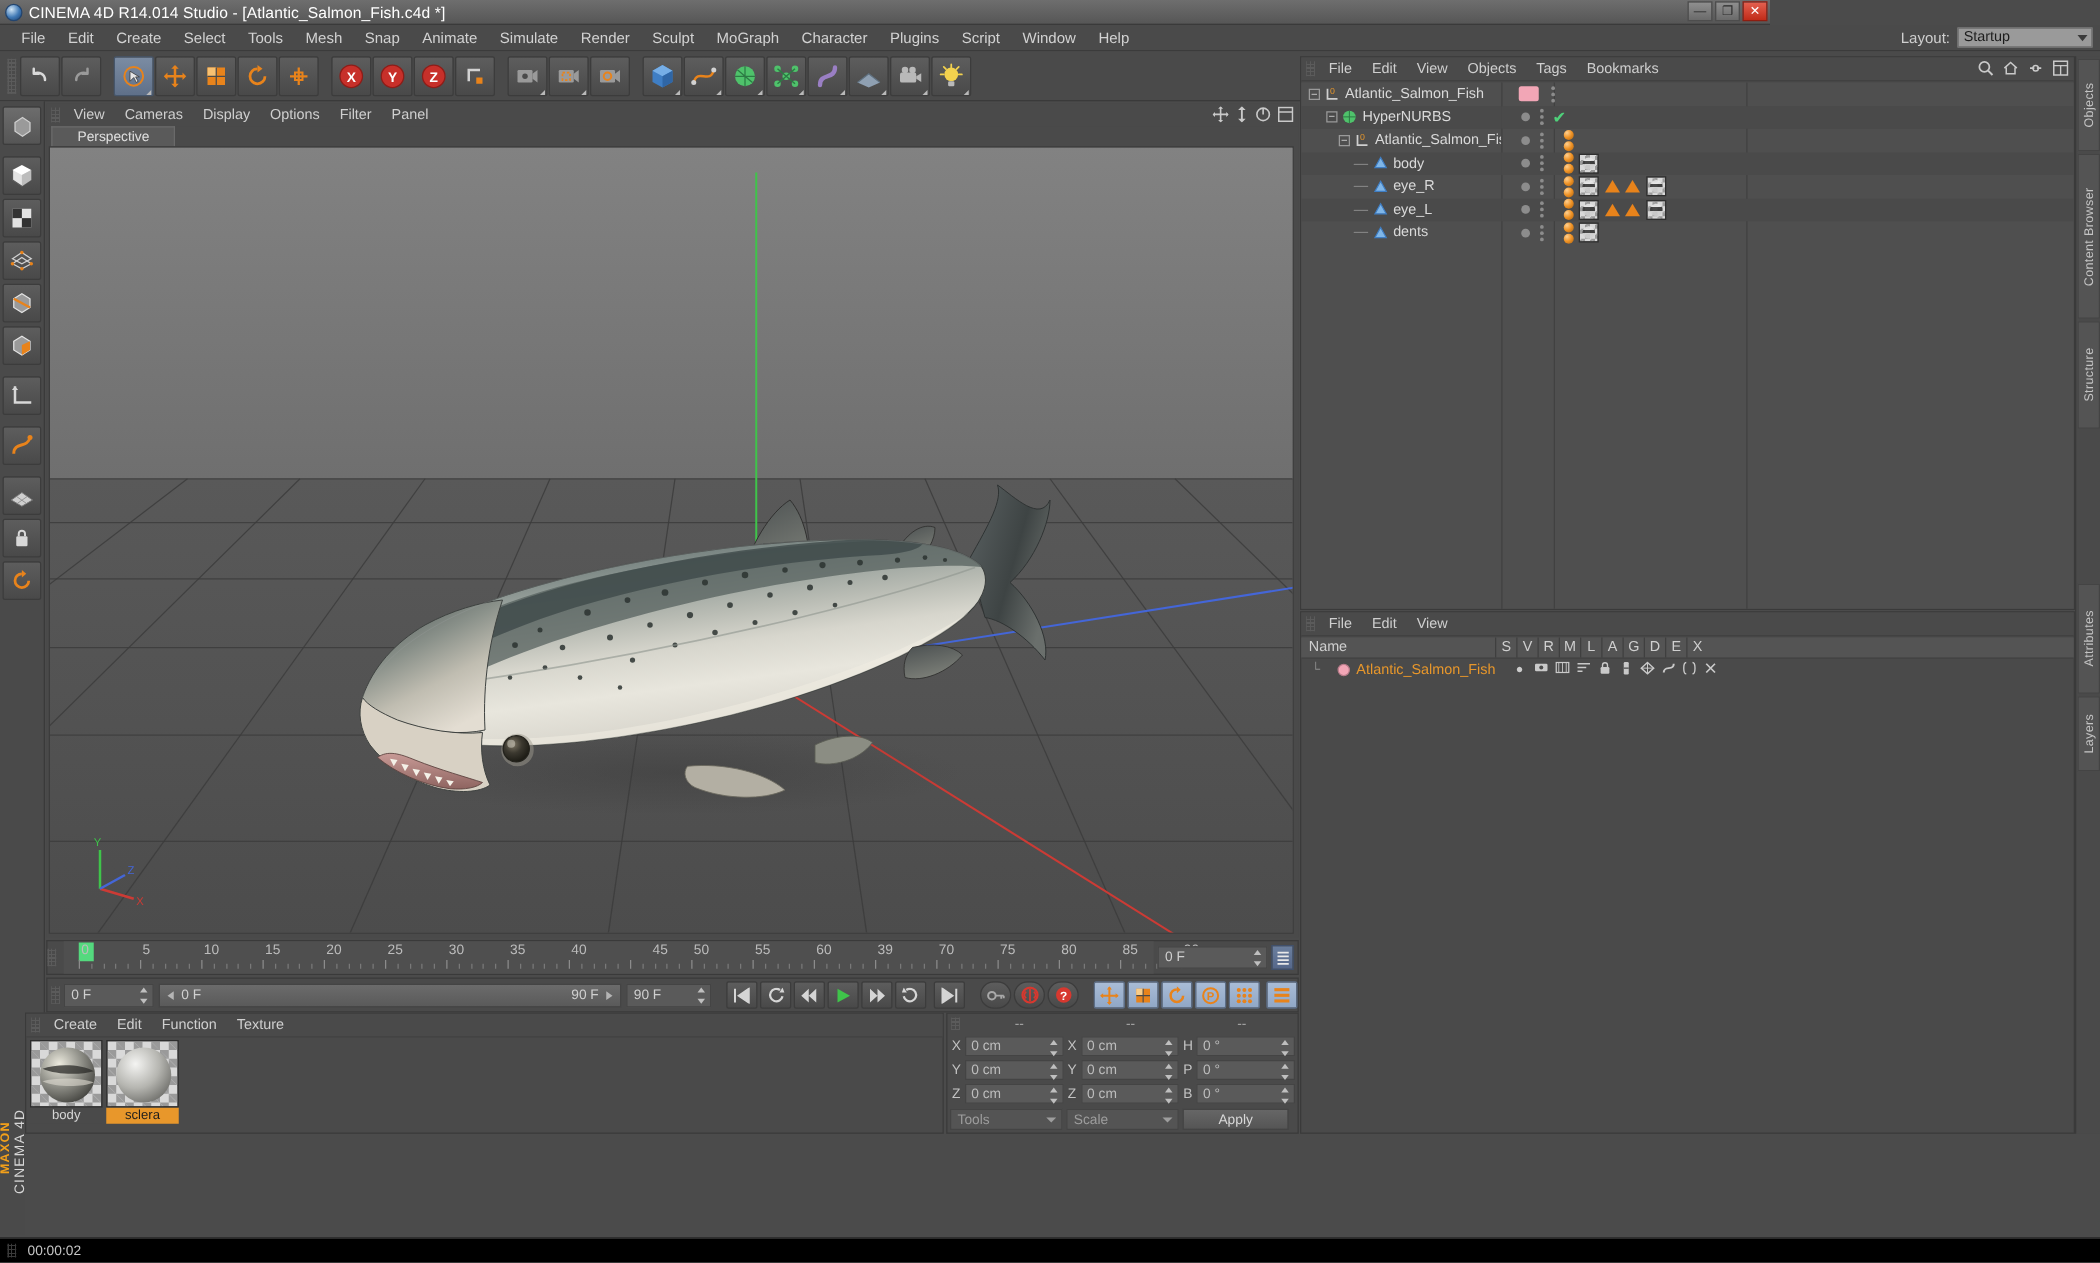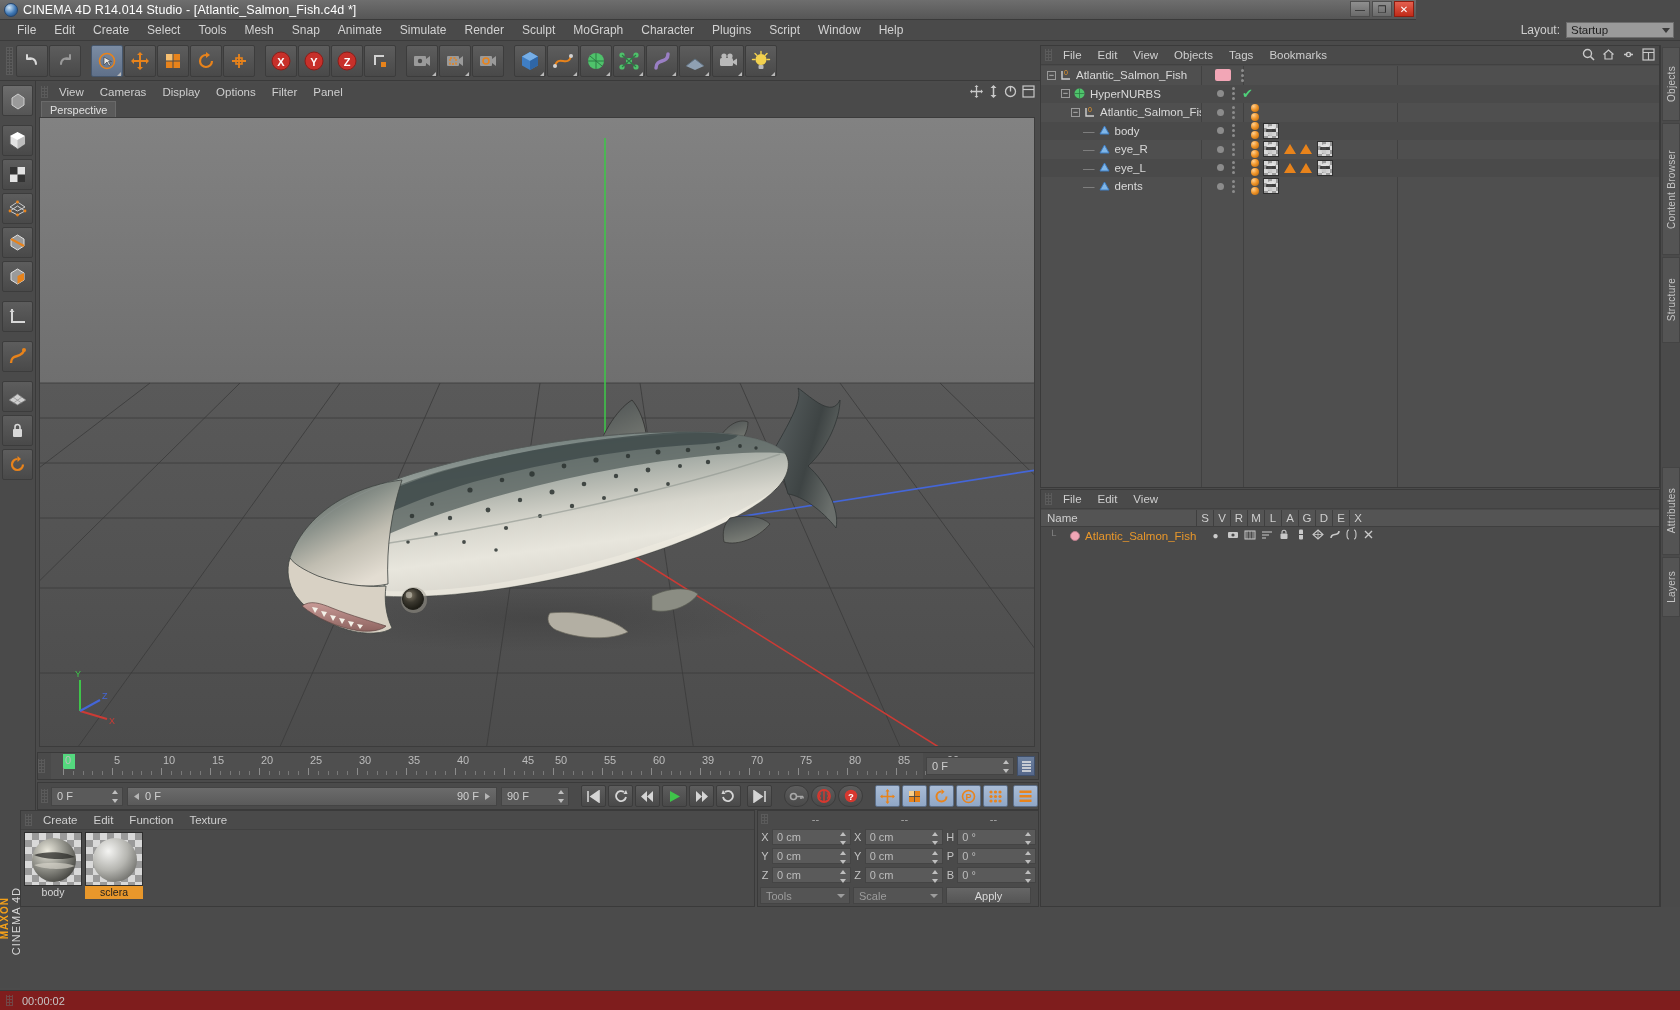--- a/index.html
+++ b/index.html
@@ -97,21 +97,21 @@
     background:#4a4a4a;
   }
   .vp-menubar {
     position:absolute; left:0; top:0; width:100%; height:18px;
     background:#4a4a4a; display:flex; align-items:center; padding-left:4px;
   }
   .vp-menubar .tgrip { height:12px; }
   .vp-menu { padding:1px 8px; font-size:11.5px; color:#cfcfcf; }
   .vp-icons { position:absolute; right:4px; top:2px; display:flex; gap:5px; align-items:center; }
   .vp-tab {
-    position:absolute; left:4px; top:18px; height:16px; padding:0 8px;
+    position:absolute; left:4px; top:18px; height:16px; padding:0 20px;
     background:#5a5a5a; border:1px solid #6a6a6a; border-bottom:none;
     font-size:11px; color:#e0e0e0; display:flex; align-items:center;
   }
   .viewport {
     position:absolute; left:2px; top:34px; width:996px; height:630px;
     background:linear-gradient(#7d7d7d 0%,#6e6e6e 42%,#5a5a5a 42.2%,#4e4e4e 100%);
     overflow:hidden; border:1px solid #3c3c3c;
   }
   .vp-svg { position:absolute; left:0; top:0; }
   .axis-gizmo { position:absolute; left:22px; bottom:20px; width:60px; height:60px; }
@@ -248,21 +248,21 @@
     display:flex; align-items:center; padding-left:4px; position:relative; }
   .cm-bot { display:flex; align-items:center; gap:3px; padding:2px; }
   .cm-sel { width:90px; height:17px; background:#545454; border:1px solid #444; font-size:11px; color:#9d9d9d;
     display:flex; align-items:center; padding-left:5px; position:relative; }
   .cm-apply { width:85px; height:17px; background:linear-gradient(#666,#555); border:1px solid #444;
     font-size:11px; color:#d8d8d8; display:flex; align-items:center; justify-content:center; }
 
   
   .statusbar {
     position:absolute; left:0; bottom:0; width:1680px; height:20px;
-    background:#7f1d1d; border-top:1px solid #3a3a3a; display:flex; align-items:center; padding-left:6px;
+    background:#000000; border-top:1px solid #3a3a3a; display:flex; align-items:center; padding-left:6px;
   }
   .statusbar .tgrip { height:11px; }
   .status-txt { font-size:11px; color:#c6c6c6; margin-left:6px; }
 </style>
 </head>
 <body>
 
 <div class="app">
 
   <div class="titlebar">

